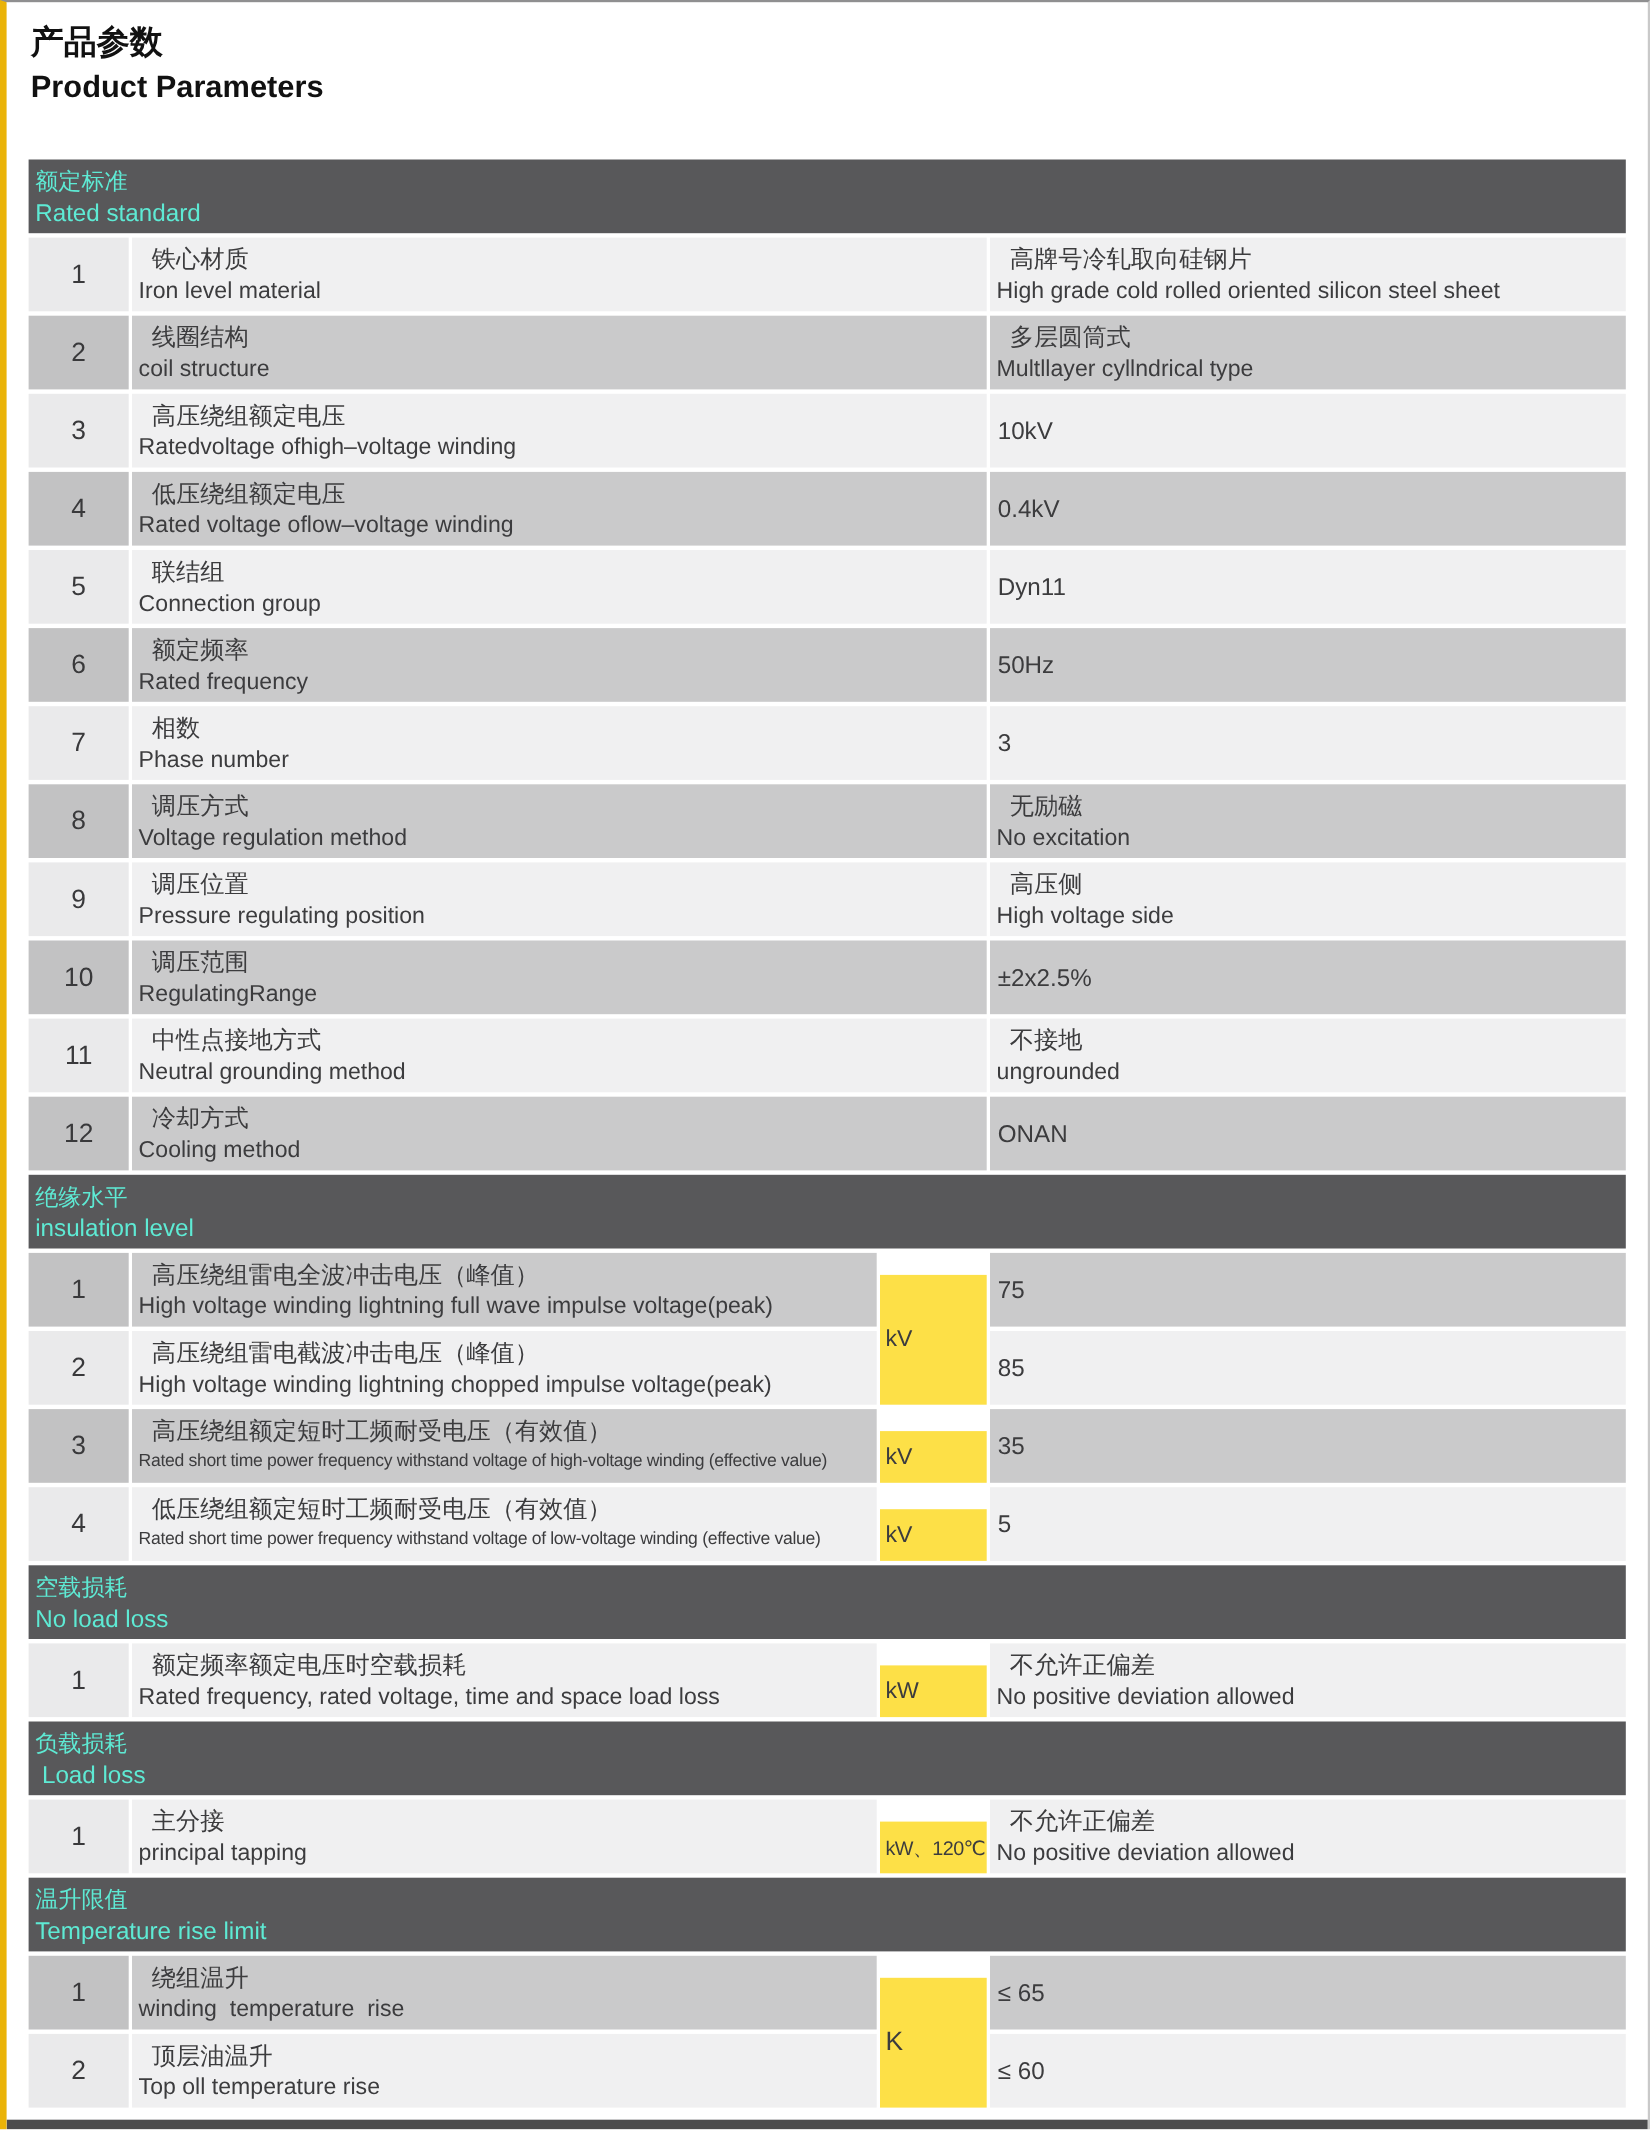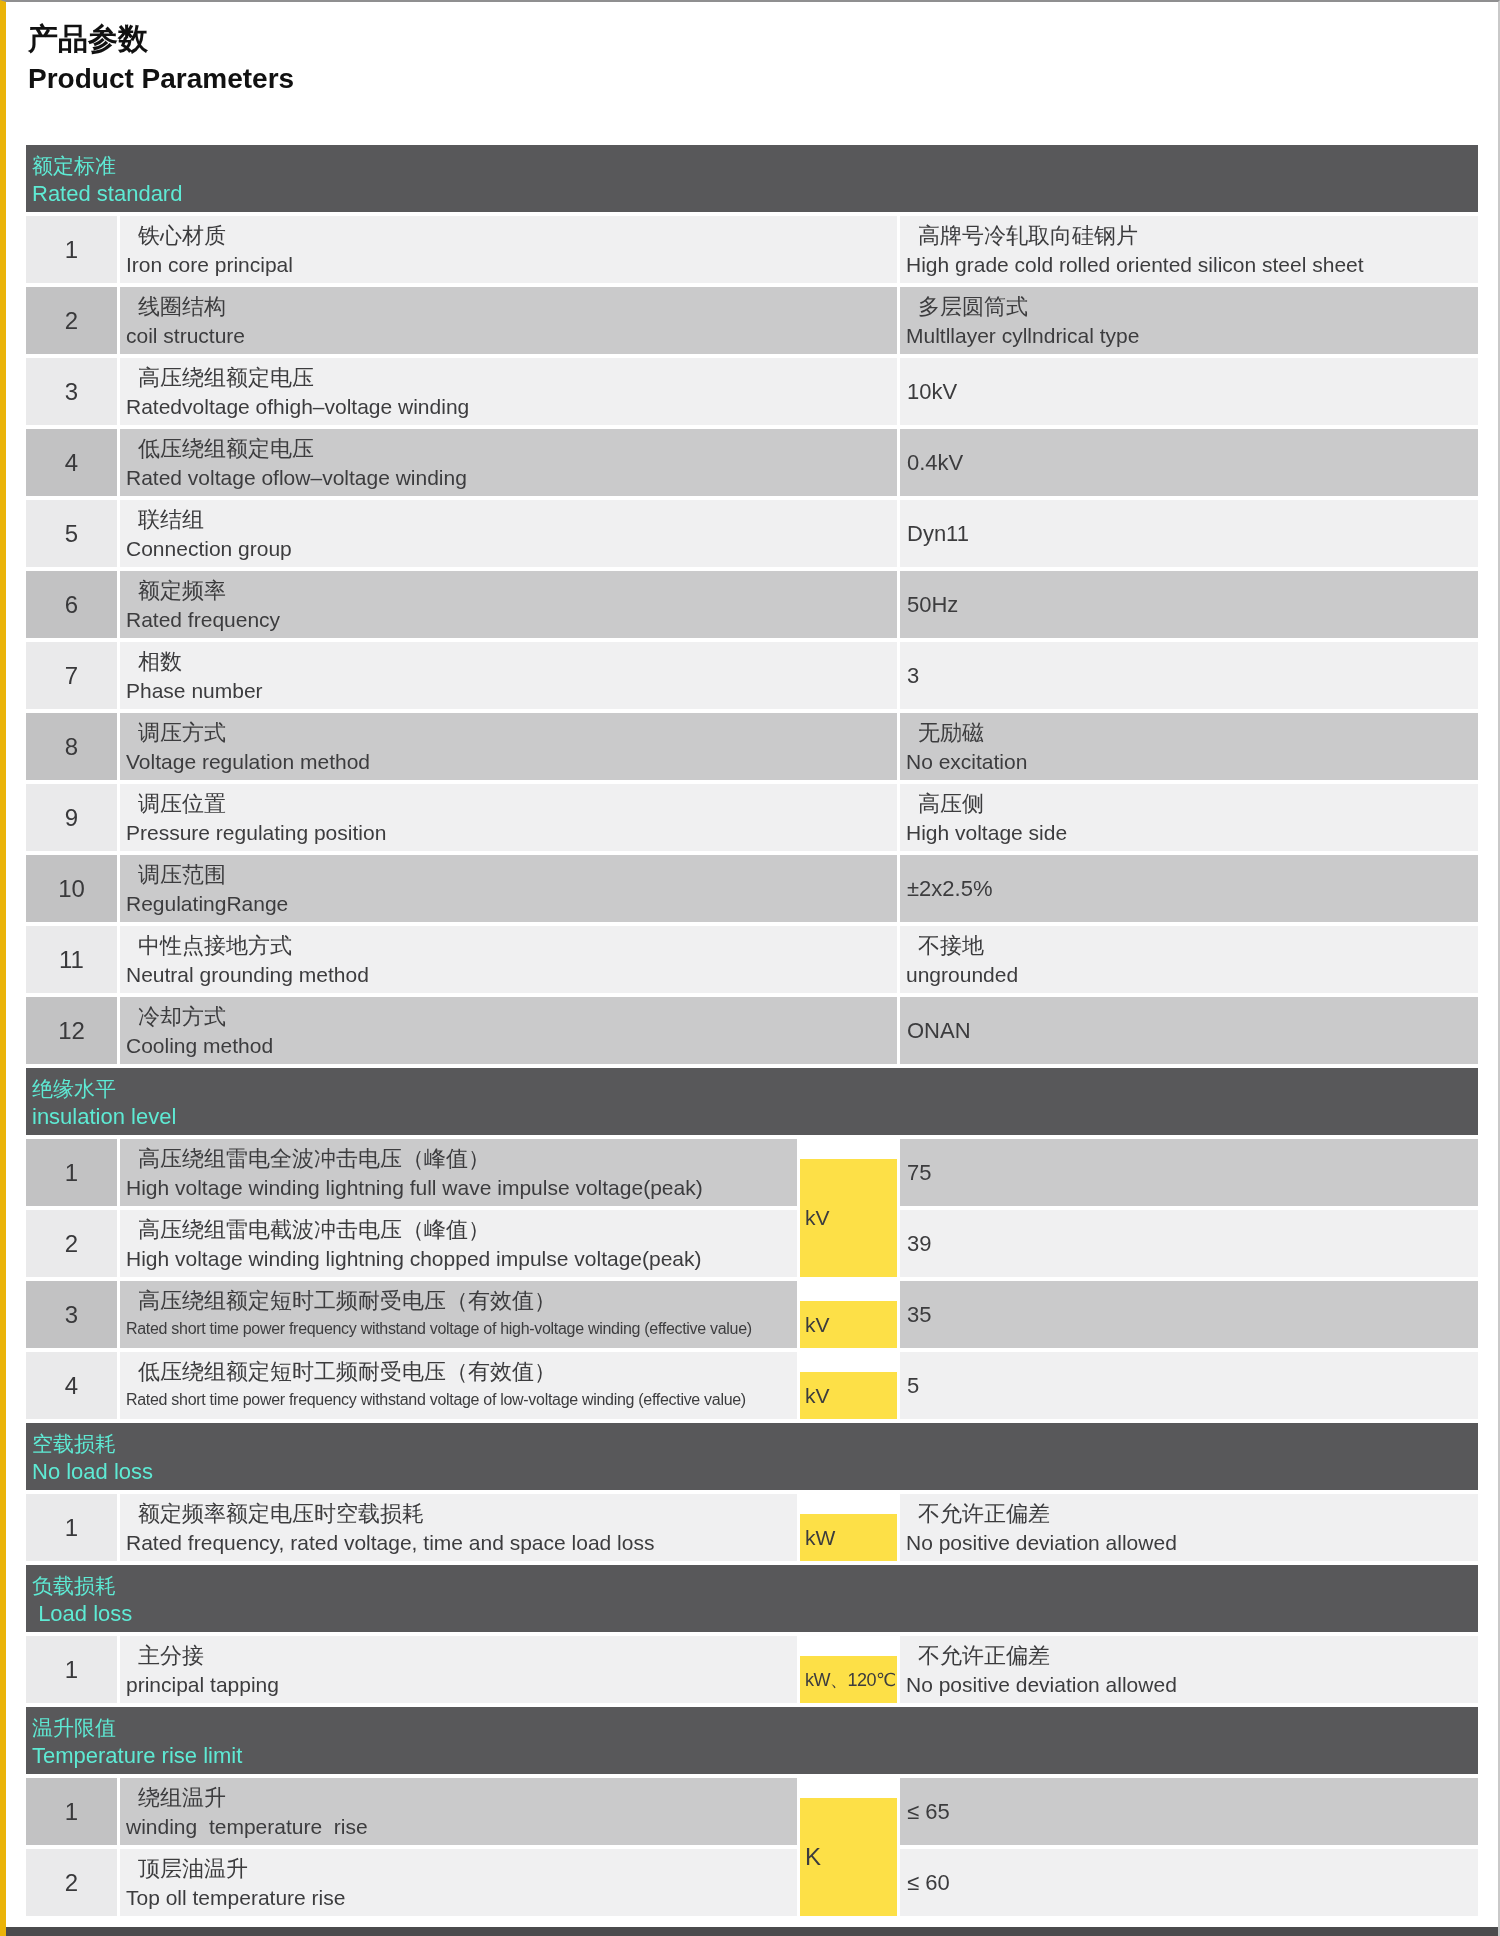--- a/index.html
+++ b/index.html
@@ -67,21 +67,21 @@
 
     <div class="sec">
       <div class="cn">额定标准</div>
       <div class="en">Rated standard</div>
     </div>
 
     <div class="row">
       <div class="cell num nl">1</div>
       <div class="cell txt l">
         <div class="cn">铁心材质</div>
-        <div class="en">Iron core principal</div>
+        <div class="en">Iron level material</div>
       </div>
       <div class="cell txt l">
         <div class="cn">高牌号冷轧取向硅钢片</div>
         <div class="en">High grade cold rolled oriented silicon steel sheet</div>
       </div>
     </div>
 
     <div class="row">
       <div class="cell num nd">2</div>
       <div class="cell txt d">
@@ -204,21 +204,21 @@
         <div class="cn">高压绕组雷电全波冲击电压（峰值）</div>
         <div class="en">High voltage winding lightning full wave impulse voltage(peak)</div>
       </div>
       <div class="cell unit mu">kV</div>
       <div class="cell vc d">75</div>
       <div class="cell num nl">2</div>
       <div class="cell txt l">
         <div class="cn">高压绕组雷电截波冲击电压（峰值）</div>
         <div class="en">High voltage winding lightning chopped impulse voltage(peak)</div>
       </div>
-      <div class="cell vc l">39</div>
+      <div class="cell vc l">85</div>
     </div>
 
     <div class="urow">
       <div class="cell num nd">3</div>
       <div class="cell txt d">
         <div class="cn">高压绕组额定短时工频耐受电压（有效值）</div>
         <div class="en sm">Rated short time power frequency withstand voltage of high-voltage winding (effective value)</div>
       </div>
       <div class="cell unit">kV</div>
       <div class="cell vc d">35</div>

